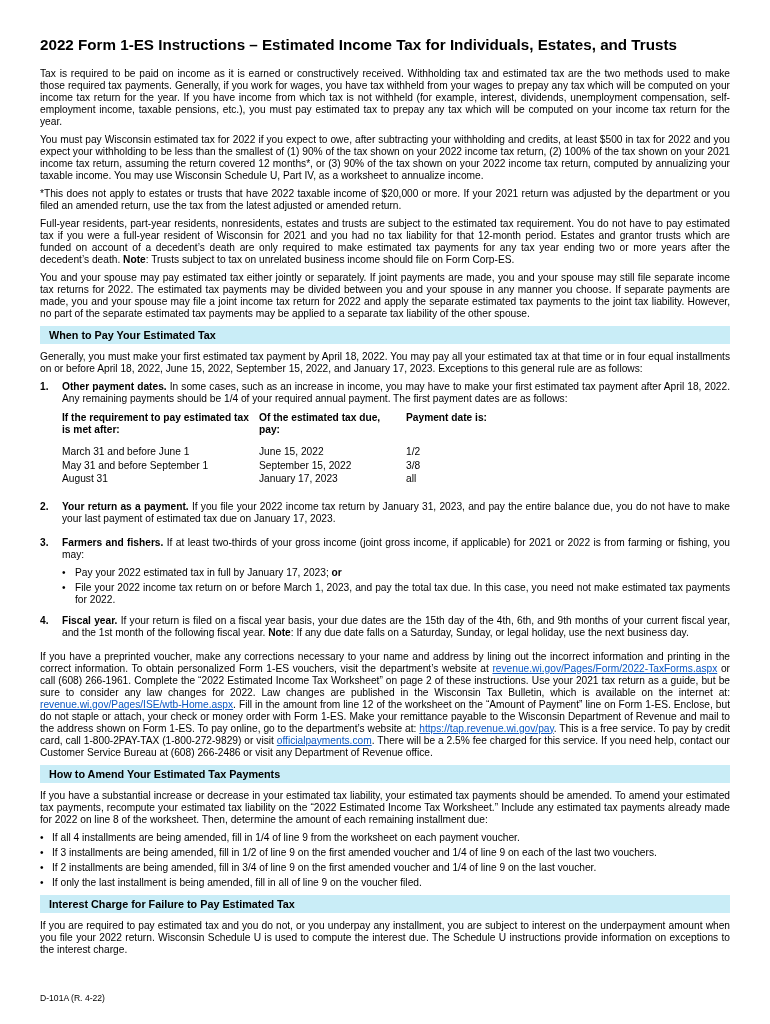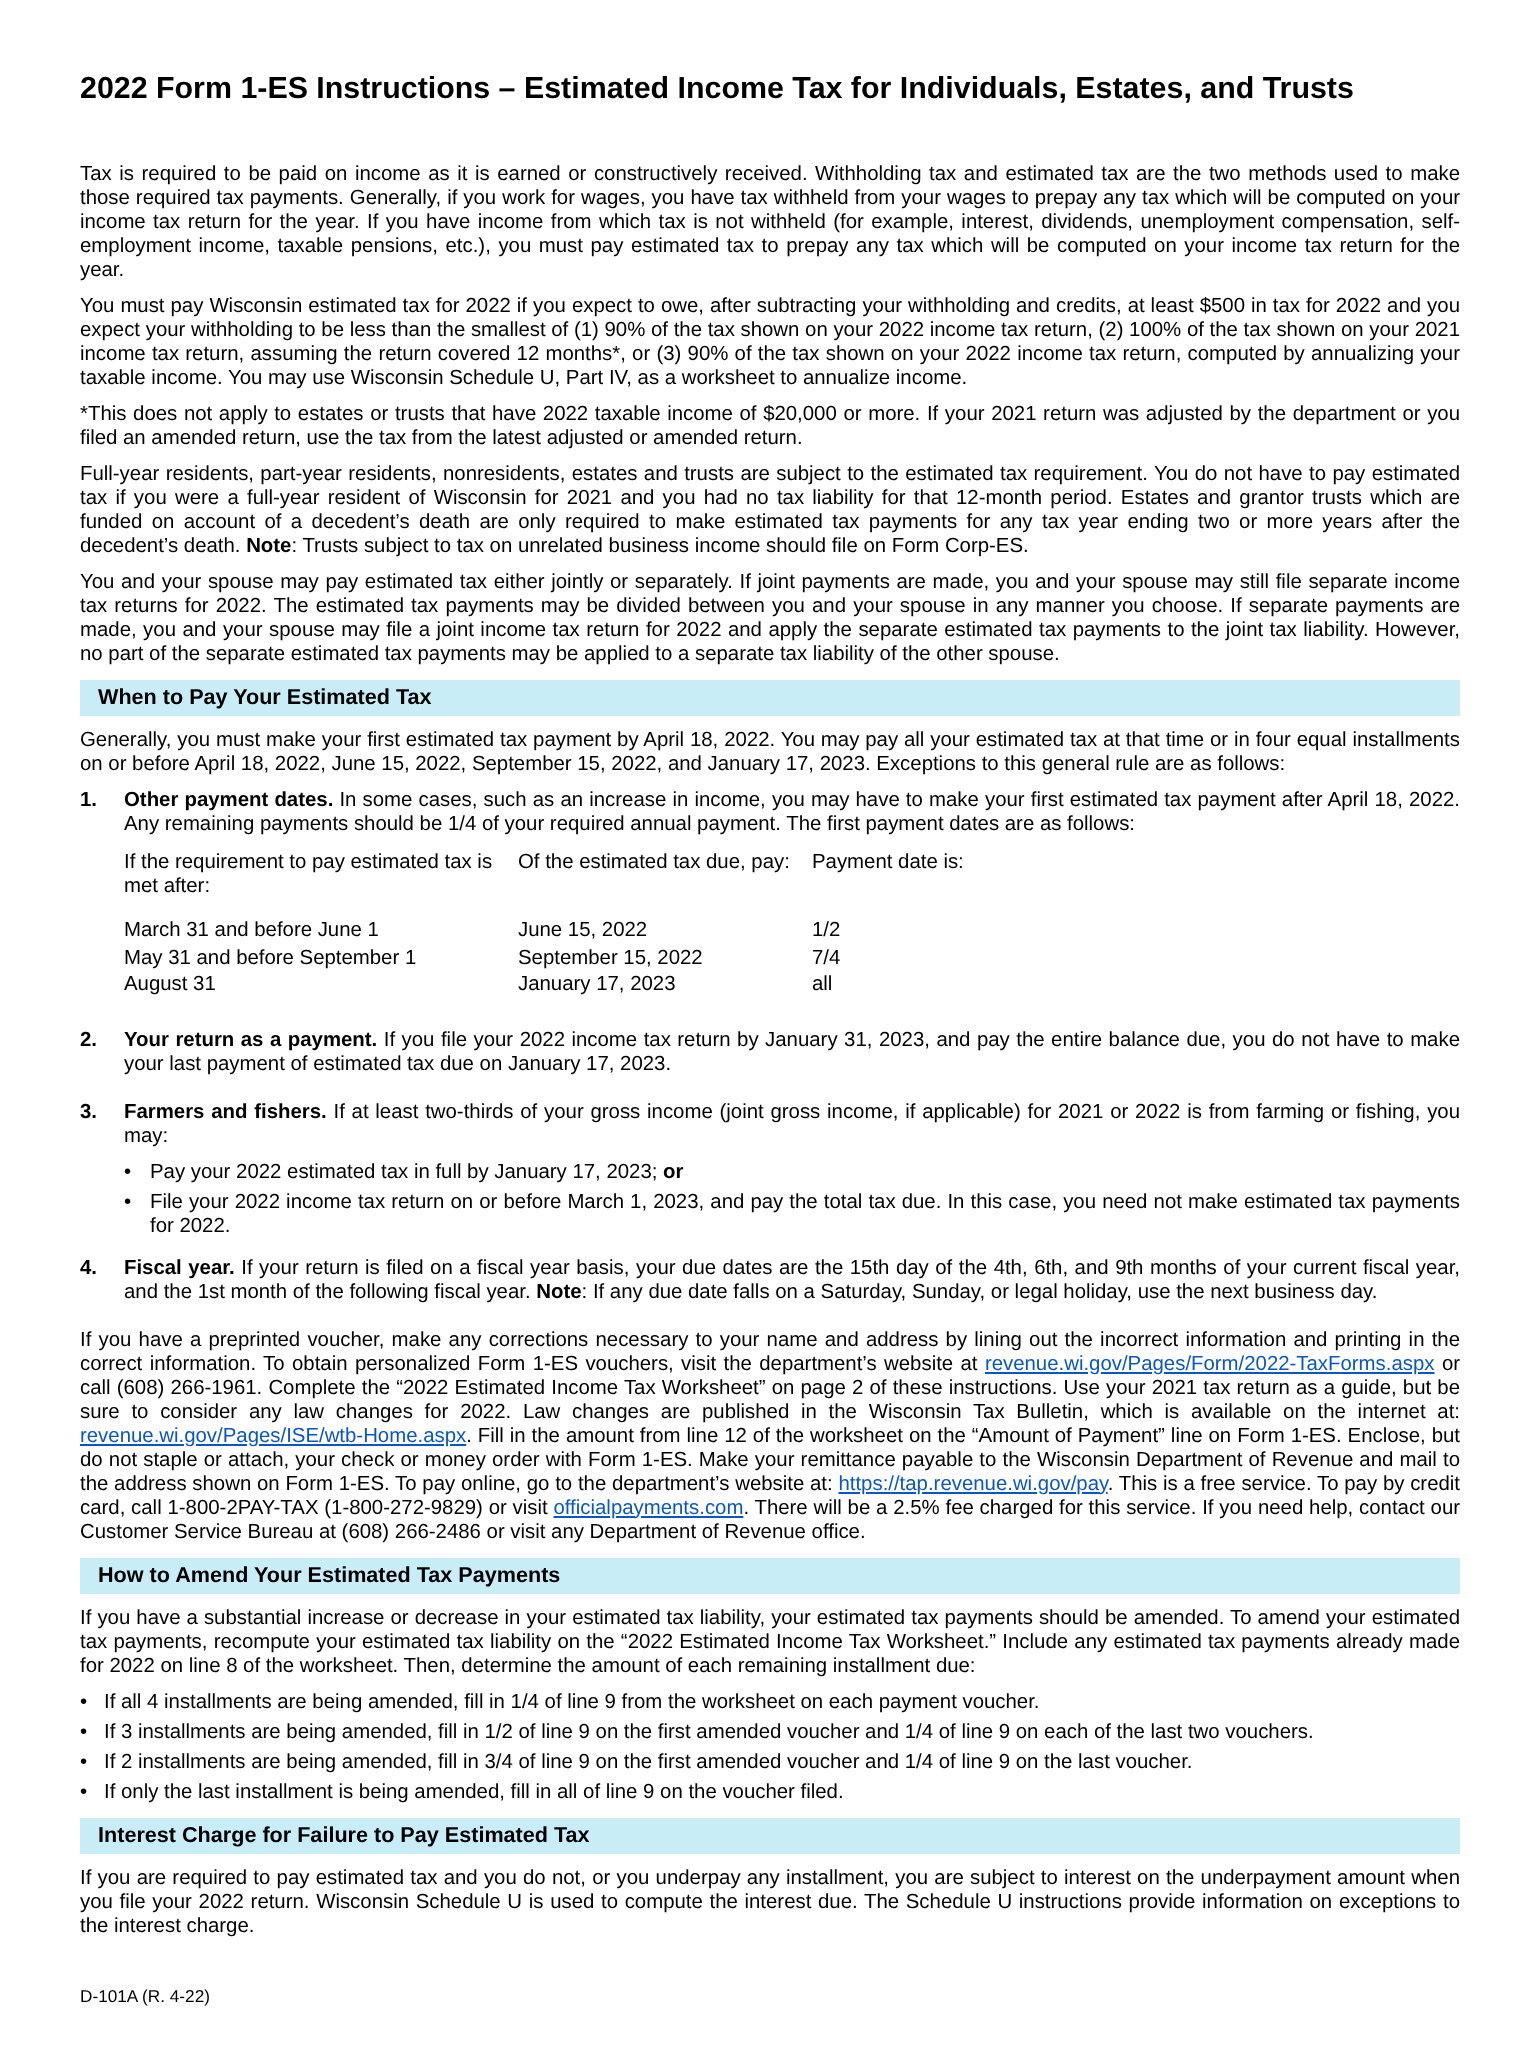--- a/index.html
+++ b/index.html
@@ -4,21 +4,21 @@
 <style>
   * { margin:0; padding:0; box-sizing:border-box; }
   html,body { background:#ffffff; }
   body { width:770px; height:1024px; overflow:hidden; }
   .page {
     width:770px; height:1024px; background:#fff; position:relative;
     padding:36px 40px 0 40px; color:#000;
     font-family:"Liberation Sans","DejaVu Sans",sans-serif;
     font-size:10.2px; line-height:12px;
   }
-  .title { font-size:15.2px; line-height:18px; font-weight:bold; margin-bottom:28px; }
+  .title { font-size:15.2px; line-height:18px; font-weight:bold; margin-bottom:14px; }
   .hdr {
     background:var(--hdr-bg,#c9edf7);
     font-weight:bold; font-size:10.8px; line-height:12px;
     padding:3px 9px; margin:6px 0 7px 0;
   }
   section:first-of-type .hdr { margin-top:2px; }
   .para { text-align:justify; margin-bottom:6px; }
   .b { font-weight:bold; }
   .i { }
   .link { color:var(--link,#0b57c2); text-decoration:underline; cursor:pointer; }
@@ -26,21 +26,21 @@
   .oli { display:flex; margin-bottom:6px; }
   .oli .num { width:22px; flex:none; font-weight:bold; }
   .oli .obody { flex:1; }
   
   .sub-bullets { margin-top:5px; }
   .bul { display:flex; margin-bottom:3px; }
   .bul .bg { width:13px; flex:none; }
   .bul .bt { flex:1; text-align:justify; }
   
   .ptable { margin:7px 0 9px 0; display:grid; grid-template-columns:197px 147px 1fr; }
-  .ptable .th { font-weight:normal; padding-bottom:9px; padding-right:10px; }
+  .ptable .th { font-weight:bold; padding-bottom:9px; padding-right:10px; }
   .ptable .td { line-height:13.5px; padding-right:10px; }
   
   .amend-bullets .bul .bg { width:12px; }
   .footer { position:absolute; left:40px; bottom:20px; font-size:8.6px; }
 </style>
 </head>
 <body>
 
 <div class="page">
 
@@ -68,21 +68,21 @@
           <div class="th">If the requirement to pay estimated tax is met after:</div>
           <div class="th">Of the estimated tax due, pay:</div>
           <div class="th">Payment date is:</div>
 
           <div class="td">March 31 and before June 1</div>
           <div class="td">June 15, 2022</div>
           <div class="td">1/2</div>
 
           <div class="td">May 31 and before September 1</div>
           <div class="td">September 15, 2022</div>
-          <div class="td">7/4</div>
+          <div class="td">3/8</div>
 
           <div class="td">August 31</div>
           <div class="td">January 17, 2023</div>
           <div class="td">all</div>
         </div>
       </div>
     </div>
 
     <div class="oli">
       <div class="num">2.</div>

